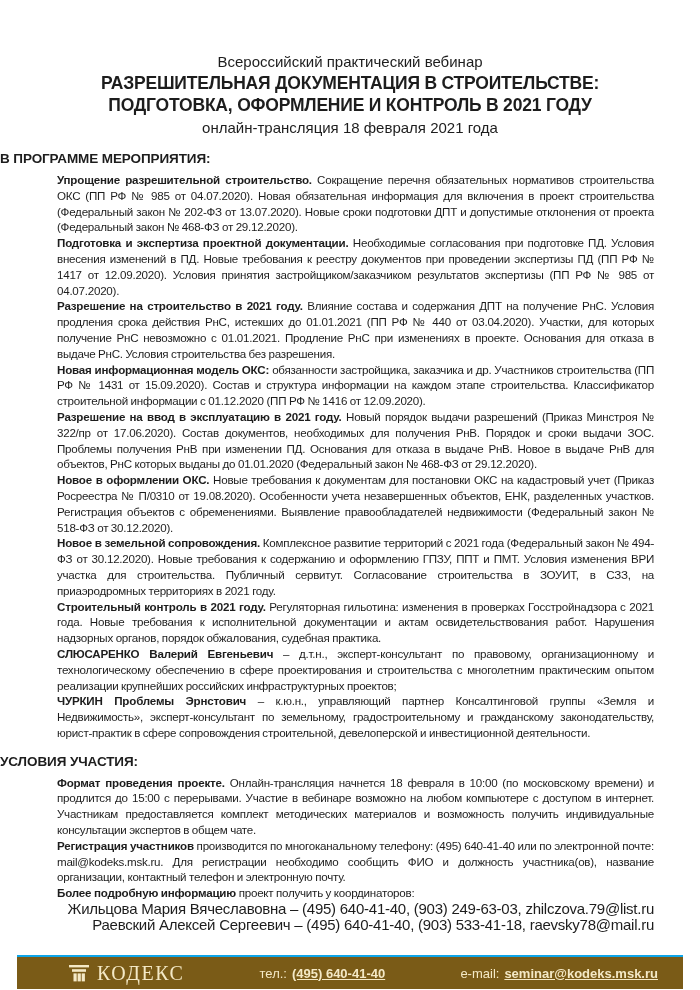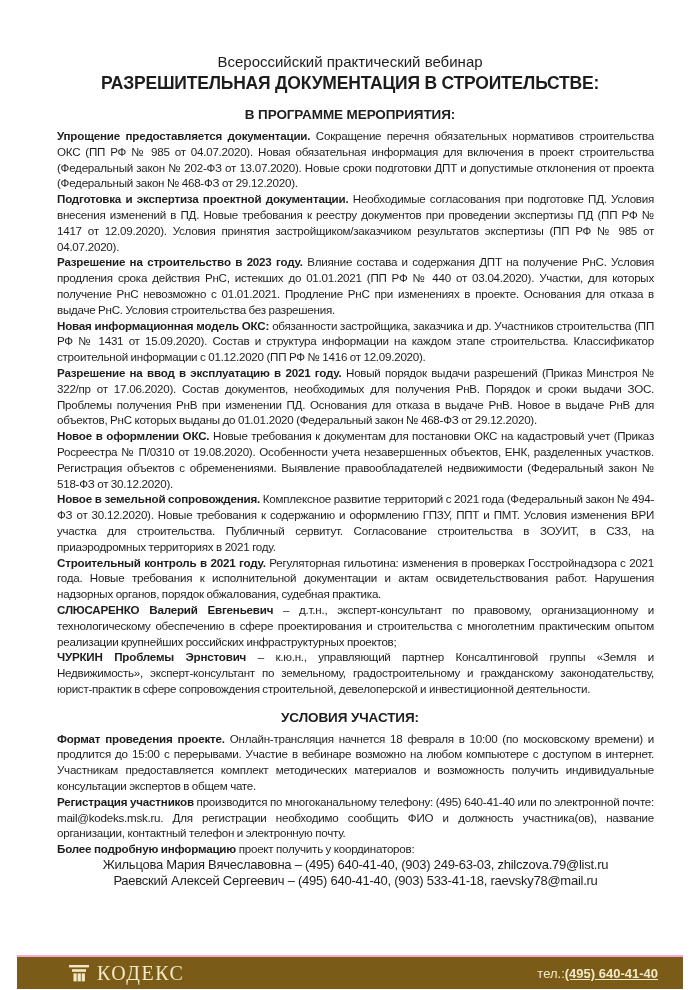--- a/index.html
+++ b/index.html
@@ -13,65 +13,67 @@
     margin:10px auto;
   }
   
   .doc-header{ padding-top:42px; text-align:center; }
   .doc-subtitle{ font-size:15px; line-height:20px; font-weight:400; }
   .doc-title{ font-size:17.5px; line-height:22px; font-weight:700; letter-spacing:-0.2px; }
   .doc-date{ font-size:15px; line-height:20px; margin-top:2px; }
 
   
   .section-heading{
-    text-align:center; font-weight:700; font-size:13.5px; line-height:16px;
+    text-align:left; font-weight:700; font-size:13.5px; line-height:16px;
     margin:13px 0 5px 0; letter-spacing:-0.1px;
   }
   .body-col{ padding:0 46px 0 57px; }
   .para{
     font-size:11.6px; line-height:15.8px; text-align:justify;
     letter-spacing:-0.25px; word-spacing:-0.3px; margin:0;
   }
   .para b{ letter-spacing:-0.2px; }
   .line{ 
-    font-size:13px; line-height:15.8px; text-align:center;
+    font-size:15px; line-height:15.8px; text-align:right;
     letter-spacing:-0.25px; margin:0;
   }
 
   
   .footer-bar{
     position:absolute; left:17px; right:17px; bottom:11px; height:34px;
     display:flex; align-items:center; justify-content:space-between;
     padding:0 25px 0 52px; box-sizing:border-box;
-    border-top:2px solid #f9a8d4;
+    border-top:2px solid #0ea5e9;
   }
   .brand{ display:flex; align-items:center; gap:8px; }
   .brand-name{
     font-family:"Liberation Serif","DejaVu Serif",serif;
     font-size:20px; letter-spacing:1.5px; font-weight:500;
   }
-  .contact{ display:flex; align-items:baseline; font-size:13px; }
+  .contact{ display:flex; align-items:baseline; gap:5px; font-size:13px; }
   .contact .val{ font-weight:700;text-decoration:underline; }
   .col-icon{ display:block; }
 </style>
 </head>
 <body>
 
 <div class="page">
 
   <div class="doc-header">
     <div class="doc-subtitle">Всероссийский практический вебинар</div>
     <div class="doc-title">РАЗРЕШИТЕЛЬНАЯ ДОКУМЕНТАЦИЯ В СТРОИТЕЛЬСТВЕ:</div>
+    <div class="doc-title">ПОДГОТОВКА, ОФОРМЛЕНИЕ И КОНТРОЛЬ В 2021 ГОДУ</div>
+    <div class="doc-date">онлайн-трансляция 18 февраля 2021 года</div>
   </div>
 
   <div class="section-heading">В ПРОГРАММЕ МЕРОПРИЯТИЯ:</div>
   <div class="body-col">
-    <p class="para"><b>Упрощение предоставляется документации. </b><span>Сокращение перечня обязательных нормативов строительства ОКС (ПП РФ № 985 от 04.07.2020). Новая обязательная информация для включения в проект строительства (Федеральный закон № 202-ФЗ от 13.07.2020). Новые сроки подготовки ДПТ и допустимые отклонения от проекта (Федеральный закон № 468-ФЗ от 29.12.2020).</span></p>
+    <p class="para"><b>Упрощение разрешительной строительство. </b><span>Сокращение перечня обязательных нормативов строительства ОКС (ПП РФ № 985 от 04.07.2020). Новая обязательная информация для включения в проект строительства (Федеральный закон № 202-ФЗ от 13.07.2020). Новые сроки подготовки ДПТ и допустимые отклонения от проекта (Федеральный закон № 468-ФЗ от 29.12.2020).</span></p>
     <p class="para"><b>Подготовка и экспертиза проектной документации. </b><span>Необходимые согласования при подготовке ПД. Условия внесения изменений в ПД. Новые требования к реестру документов при проведении экспертизы ПД (ПП РФ № 1417 от 12.09.2020). Условия принятия застройщиком/заказчиком результатов экспертизы (ПП РФ № 985 от 04.07.2020).</span></p>
-    <p class="para"><b>Разрешение на строительство в 2023 году. </b><span>Влияние состава и содержания ДПТ на получение РнС. Условия продления срока действия РнС, истекших до 01.01.2021 (ПП РФ № 440 от 03.04.2020). Участки, для которых получение РнС невозможно с 01.01.2021. Продление РнС при изменениях в проекте. Основания для отказа в выдаче РнС. Условия строительства без разрешения.</span></p>
+    <p class="para"><b>Разрешение на строительство в 2021 году. </b><span>Влияние состава и содержания ДПТ на получение РнС. Условия продления срока действия РнС, истекших до 01.01.2021 (ПП РФ № 440 от 03.04.2020). Участки, для которых получение РнС невозможно с 01.01.2021. Продление РнС при изменениях в проекте. Основания для отказа в выдаче РнС. Условия строительства без разрешения.</span></p>
     <p class="para"><b>Новая информационная модель ОКС: </b><span>обязанности застройщика, заказчика и др. Участников строительства (ПП РФ № 1431 от 15.09.2020). Состав и структура информации на каждом этапе строительства. Классификатор строительной информации с 01.12.2020 (ПП РФ № 1416 от 12.09.2020).</span></p>
     <p class="para"><b>Разрешение на ввод в эксплуатацию в 2021 году. </b><span>Новый порядок выдачи разрешений (Приказ Минстроя № 322/пр от 17.06.2020). Состав документов, необходимых для получения РнВ. Порядок и сроки выдачи ЗОС. Проблемы получения РнВ при изменении ПД. Основания для отказа в выдаче РнВ. Новое в выдаче РнВ для объектов, РнС которых выданы до 01.01.2020 (Федеральный закон № 468-ФЗ от 29.12.2020).</span></p>
     <p class="para"><b>Новое в оформлении ОКС. </b><span>Новые требования к документам для постановки ОКС на кадастровый учет (Приказ Росреестра № П/0310 от 19.08.2020). Особенности учета незавершенных объектов, ЕНК, разделенных участков. Регистрация объектов с обременениями. Выявление правообладателей недвижимости (Федеральный закон № 518-ФЗ от 30.12.2020).</span></p>
     <p class="para"><b>Новое в земельной сопровождения. </b><span>Комплексное развитие территорий с 2021 года (Федеральный закон № 494-ФЗ от 30.12.2020). Новые требования к содержанию и оформлению ГПЗУ, ППТ и ПМТ. Условия изменения ВРИ участка для строительства. Публичный сервитут. Согласование строительства в ЗОУИТ, в СЗЗ, на приаэродромных территориях в 2021 году.</span></p>
     <p class="para"><b>Строительный контроль в 2021 году. </b><span>Регуляторная гильотина: изменения в проверках Госстройнадзора с 2021 года. Новые требования к исполнительной документации и актам освидетельствования работ. Нарушения надзорных органов, порядок обжалования, судебная практика.</span></p>
   </div>
 
   <div class="body-col">
     <p class="para"><b>СЛЮСАРЕНКО Валерий Евгеньевич </b><span>– д.т.н., эксперт-консультант по правовому, организационному и технологическому обеспечению в сфере проектирования и строительства с многолетним практическим опытом реализации крупнейших российских инфраструктурных проектов;</span></p>
     <p class="para"><b>ЧУРКИН Проблемы Эрнстович </b><span>– к.ю.н., управляющий партнер Консалтинговой группы «Земля и Недвижимость», эксперт-консультант по земельному, градостроительному и гражданскому законодательству, юрист-практик в сфере сопровождения строительной, девелоперской и инвестиционной деятельности.</span></p>
@@ -96,15 +98,19 @@
           <rect x="8.6" y="10.4" width="3.2" height="8" fill="#f4e9c6"></rect>
           <rect x="12.7" y="10.4" width="3.2" height="8" fill="#f4e9c6"></rect>
         </svg>
       </span>
       <span class="brand-name">КОДЕКС</span>
     </div>
     <div class="contact">
       <span class="lbl">тел.:</span>
       <span class="val">(495) 640-41-40</span>
     </div>
+    <div class="contact">
+      <span class="lbl">e-mail:</span>
+      <span class="val">seminar@kodeks.msk.ru</span>
+    </div>
   </div>
 
 </div>
 
 </body></html>

